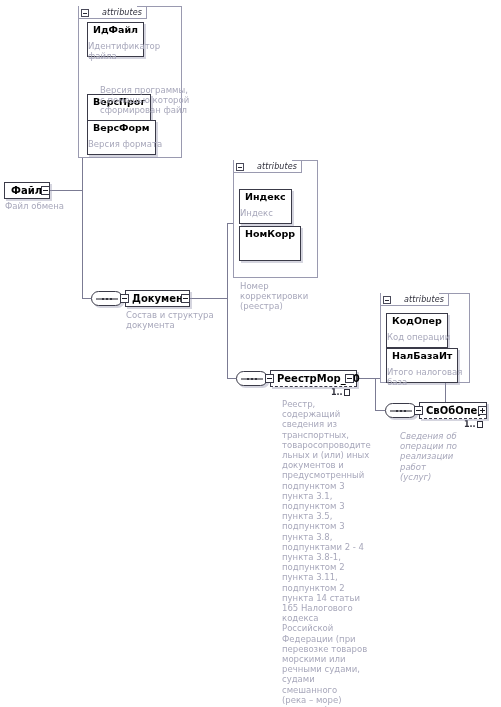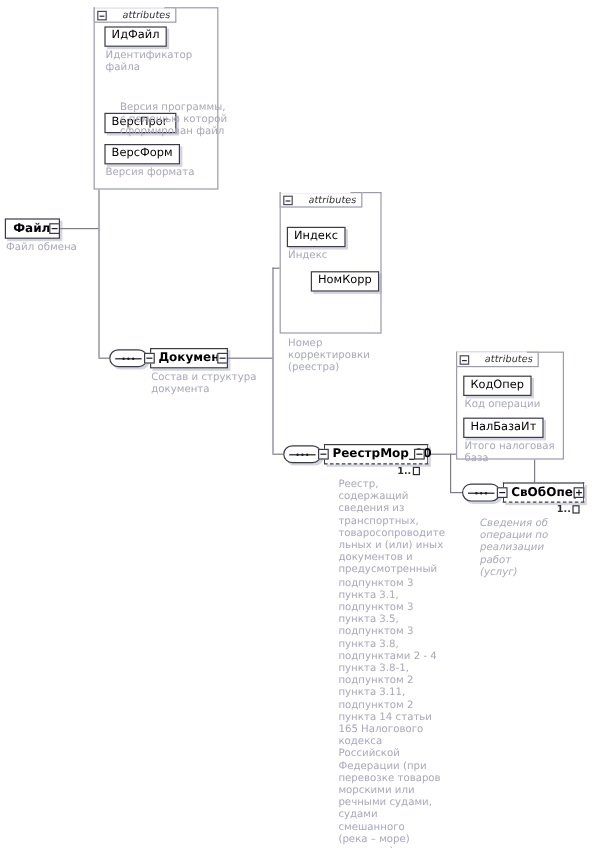--- a/index.html
+++ b/index.html
@@ -85,24 +85,24 @@
     height: 1px;
     background: #2a2a36;
   }
 
   
   .attr-box {
     position: absolute;
     box-sizing: border-box;
     border: 1px solid #3a3a48;
     background: #ffffff;
-    font-weight: normal;
+    font-weight: bold;
     font-size: 9.5px;
     color: #000000;
-    padding: 1px 5px 2px 5px;
+    padding: 1px 5px 20px 5px;
     line-height: 12px;
     white-space: nowrap;
     box-shadow: 2px 2px 0 rgba(150,150,175,0.40);
   }
   .attr-desc {
     position: absolute;
     font-size: 8.5px;
     line-height: 10px;
     color: #a8a8bb;
     white-space: pre-line;
@@ -292,21 +292,21 @@
     <span class="lbl">attributes</span>
   </div>
 </div>
 <div class="attrs-mask" style="left:234px; top:160px; width:58px;"></div>
 
 <div class="attr-box" style="left:239px; top:189px;">
   <span>Индекс</span>
 </div>
 <div class="attr-desc" style="left:240px; top:208px; width:76px;">Индекс</div>
 
-<div class="attr-box" style="left:239px; top:226px;margin-left:20px;">
+<div class="attr-box" style="left:239px; top:226px;">
   <span>НомКорр</span>
 </div>
 <div class="attr-desc" style="left:240px; top:245px; width:76px;margin-top:36px;">Номер
 корректировки
 (реестра)</div>
 
 <div class="seq" style="left:236px; top:371px;">
   <i></i>
   <i></i>
   <i></i>

